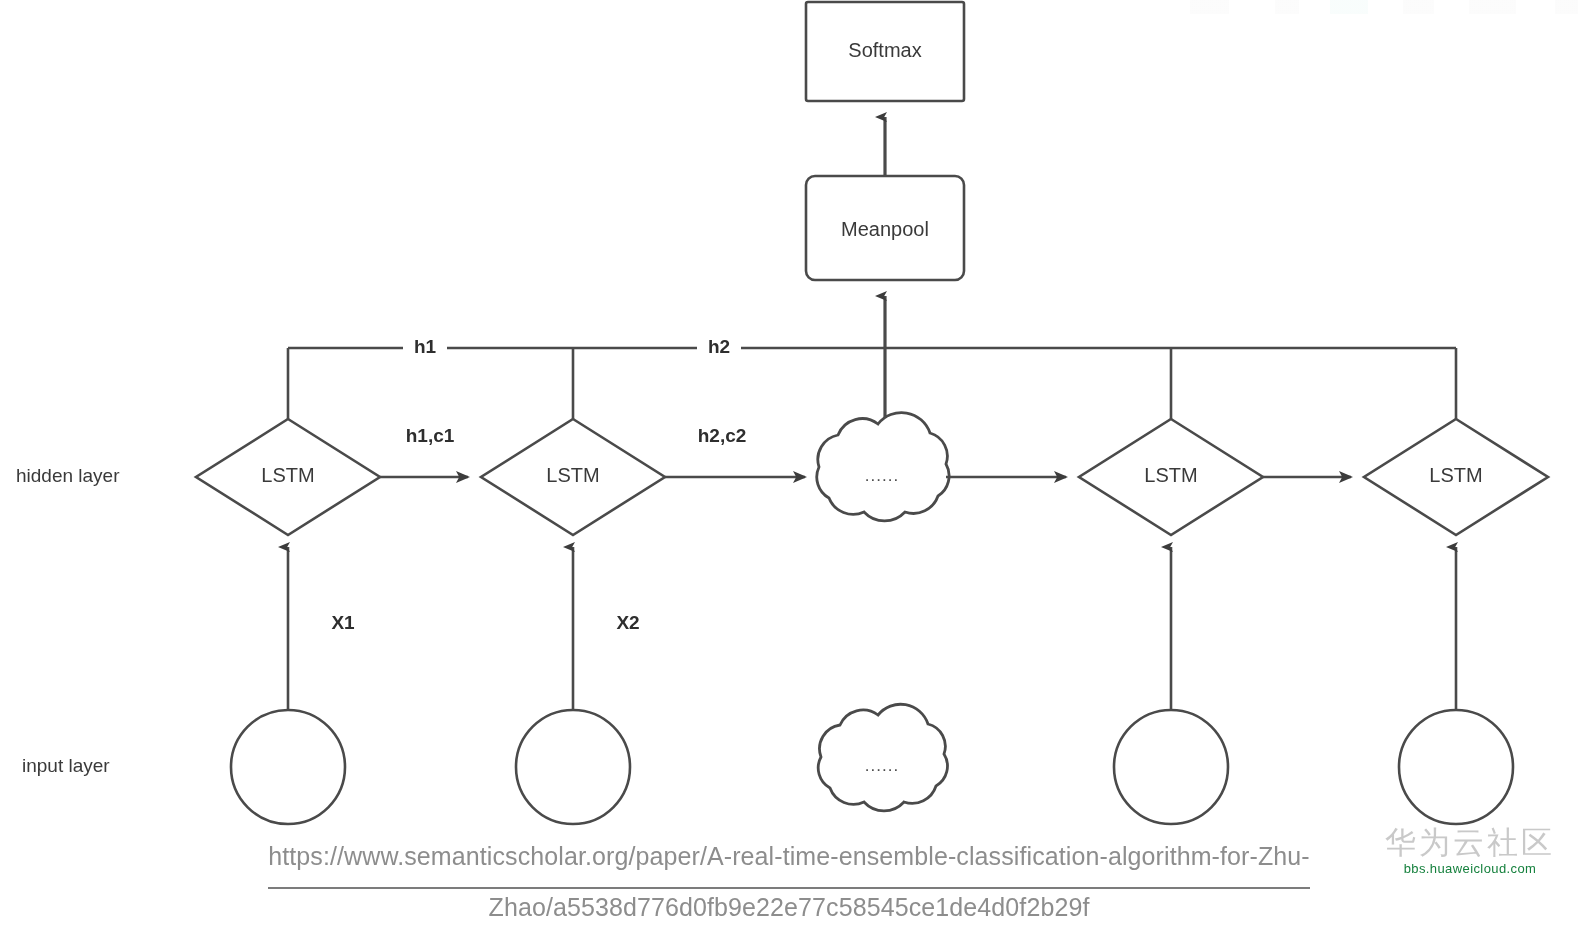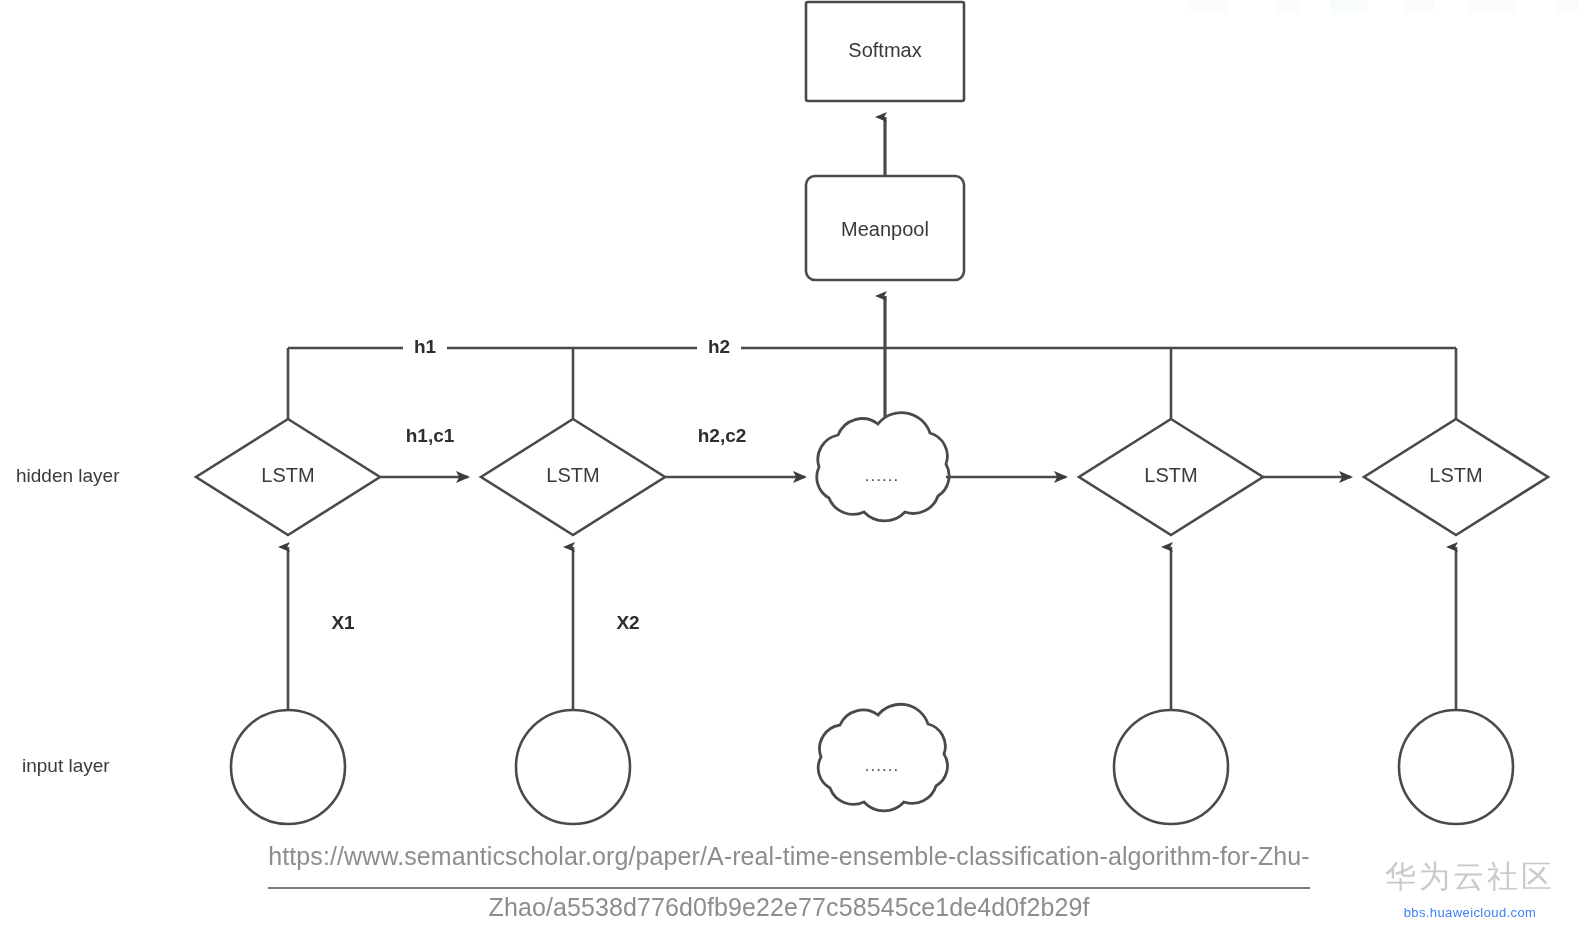--- a/index.html
+++ b/index.html
@@ -106,40 +106,40 @@
     font-size: 25px;
     color: #8d8d8d;
     letter-spacing: 0.1px;
     white-space: nowrap;
   }
 
   
   #watermark {
     position: absolute;
     right: 8px;
-    top: 860px;
+    top: 826px;
     width: 200px;
     text-align: center;
     pointer-events: none;
   }
   #watermark .wm-cn {
     display: block;
     font-family: "DejaVu Sans", sans-serif;
     font-size: 31px;
     color: #c9c9c9;
     letter-spacing: 3px;
     line-height: 1.05;
   }
   #watermark .wm-url {
     display: block;
     font-family: "Liberation Sans", sans-serif;
     font-size: 13px;
-    color: #3b82f6;
+    color: #15803d;
     letter-spacing: 0.4px;
-    margin-top: 12px;
+    margin-top: 2px;
   }
 
   
   #top-remnant {
     position: absolute;
     left: 1190px;
     top: 0px;
     width: 388px;
     height: 14px;
     opacity: 0.05;

